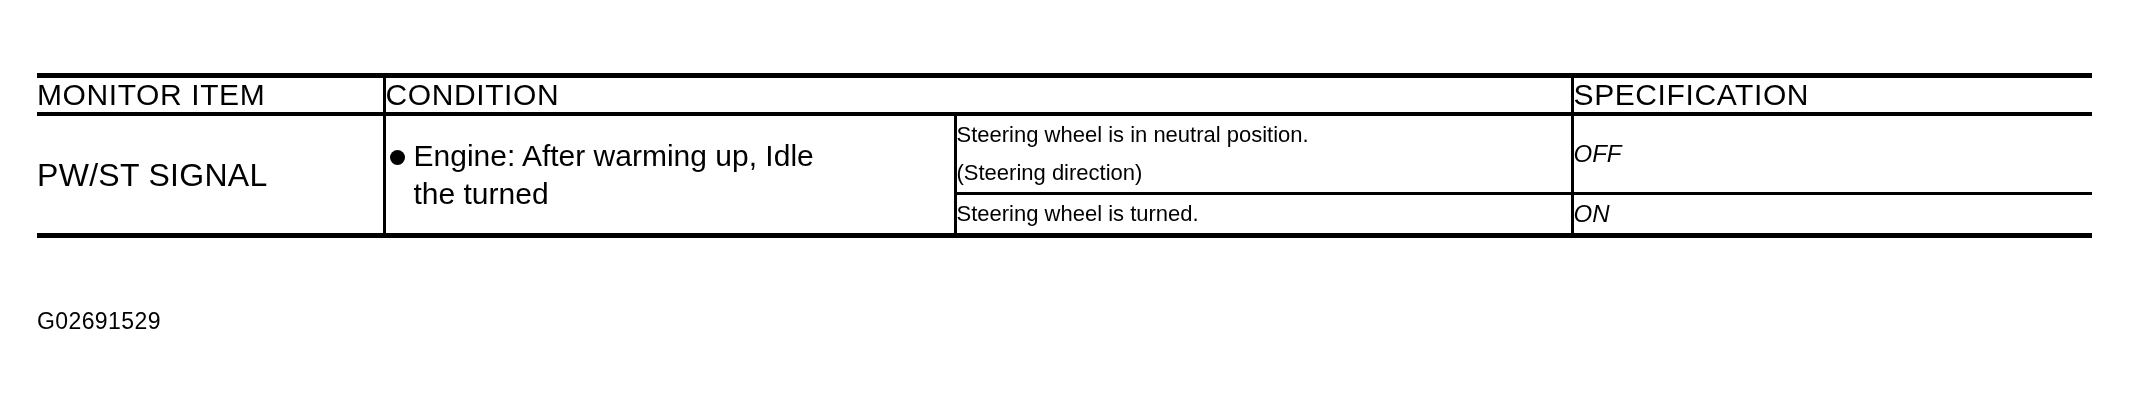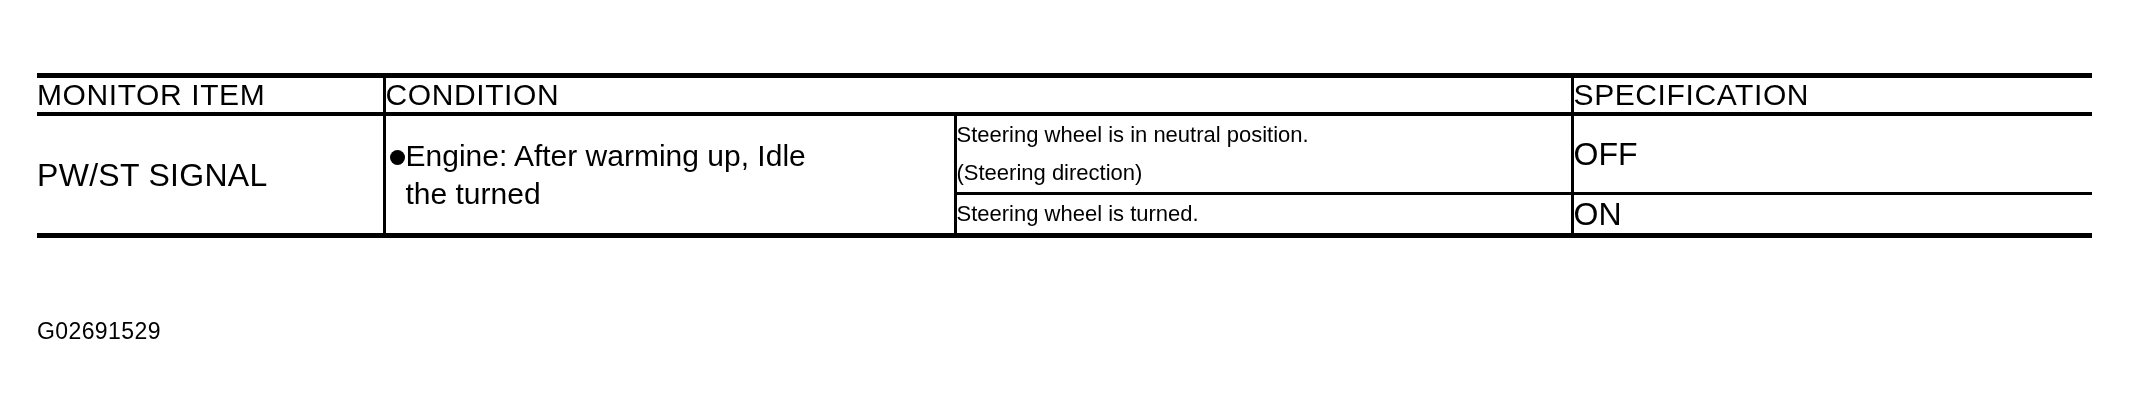--- a/index.html
+++ b/index.html
@@ -83,51 +83,52 @@
     white-space: nowrap;
   }
 
   .cell-engine {
     font-size: 30px;
     line-height: 38px;
     padding: 14px 10px 16px 22px;
   }
   .bullet-line {
     position: relative;
-    padding-left: 20px;
+    padding-left: 28px;
   }
   .bullet-dot {
     position: absolute;
     left: 4px;
     top: 13px;
     width: 15px;
     height: 15px;
     background: #000000;
     border-radius: 50%;
     display: inline-block;
   }
 
   .cell-cond {
     font-size: 22px;
     line-height: 38px;
     padding: 12px 10px 12px 22px;
   }
 
   .cell-spec {
-    font-size: 32px;
+    font-size: 24px;
     line-height: 38px;
     padding: 12px 10px 12px 24px;
     white-space: nowrap;
+    font-style: italic;
   }
 
   
   .caption {
     position: absolute;
     left: 37px;
-    top: 317px;
+    top: 307px;
     font-size: 23px;
     line-height: 28px;
     letter-spacing: 0.4px;
     white-space: nowrap;
     text-align: right;
   }
 </style>
 </head>
 <body>
 

